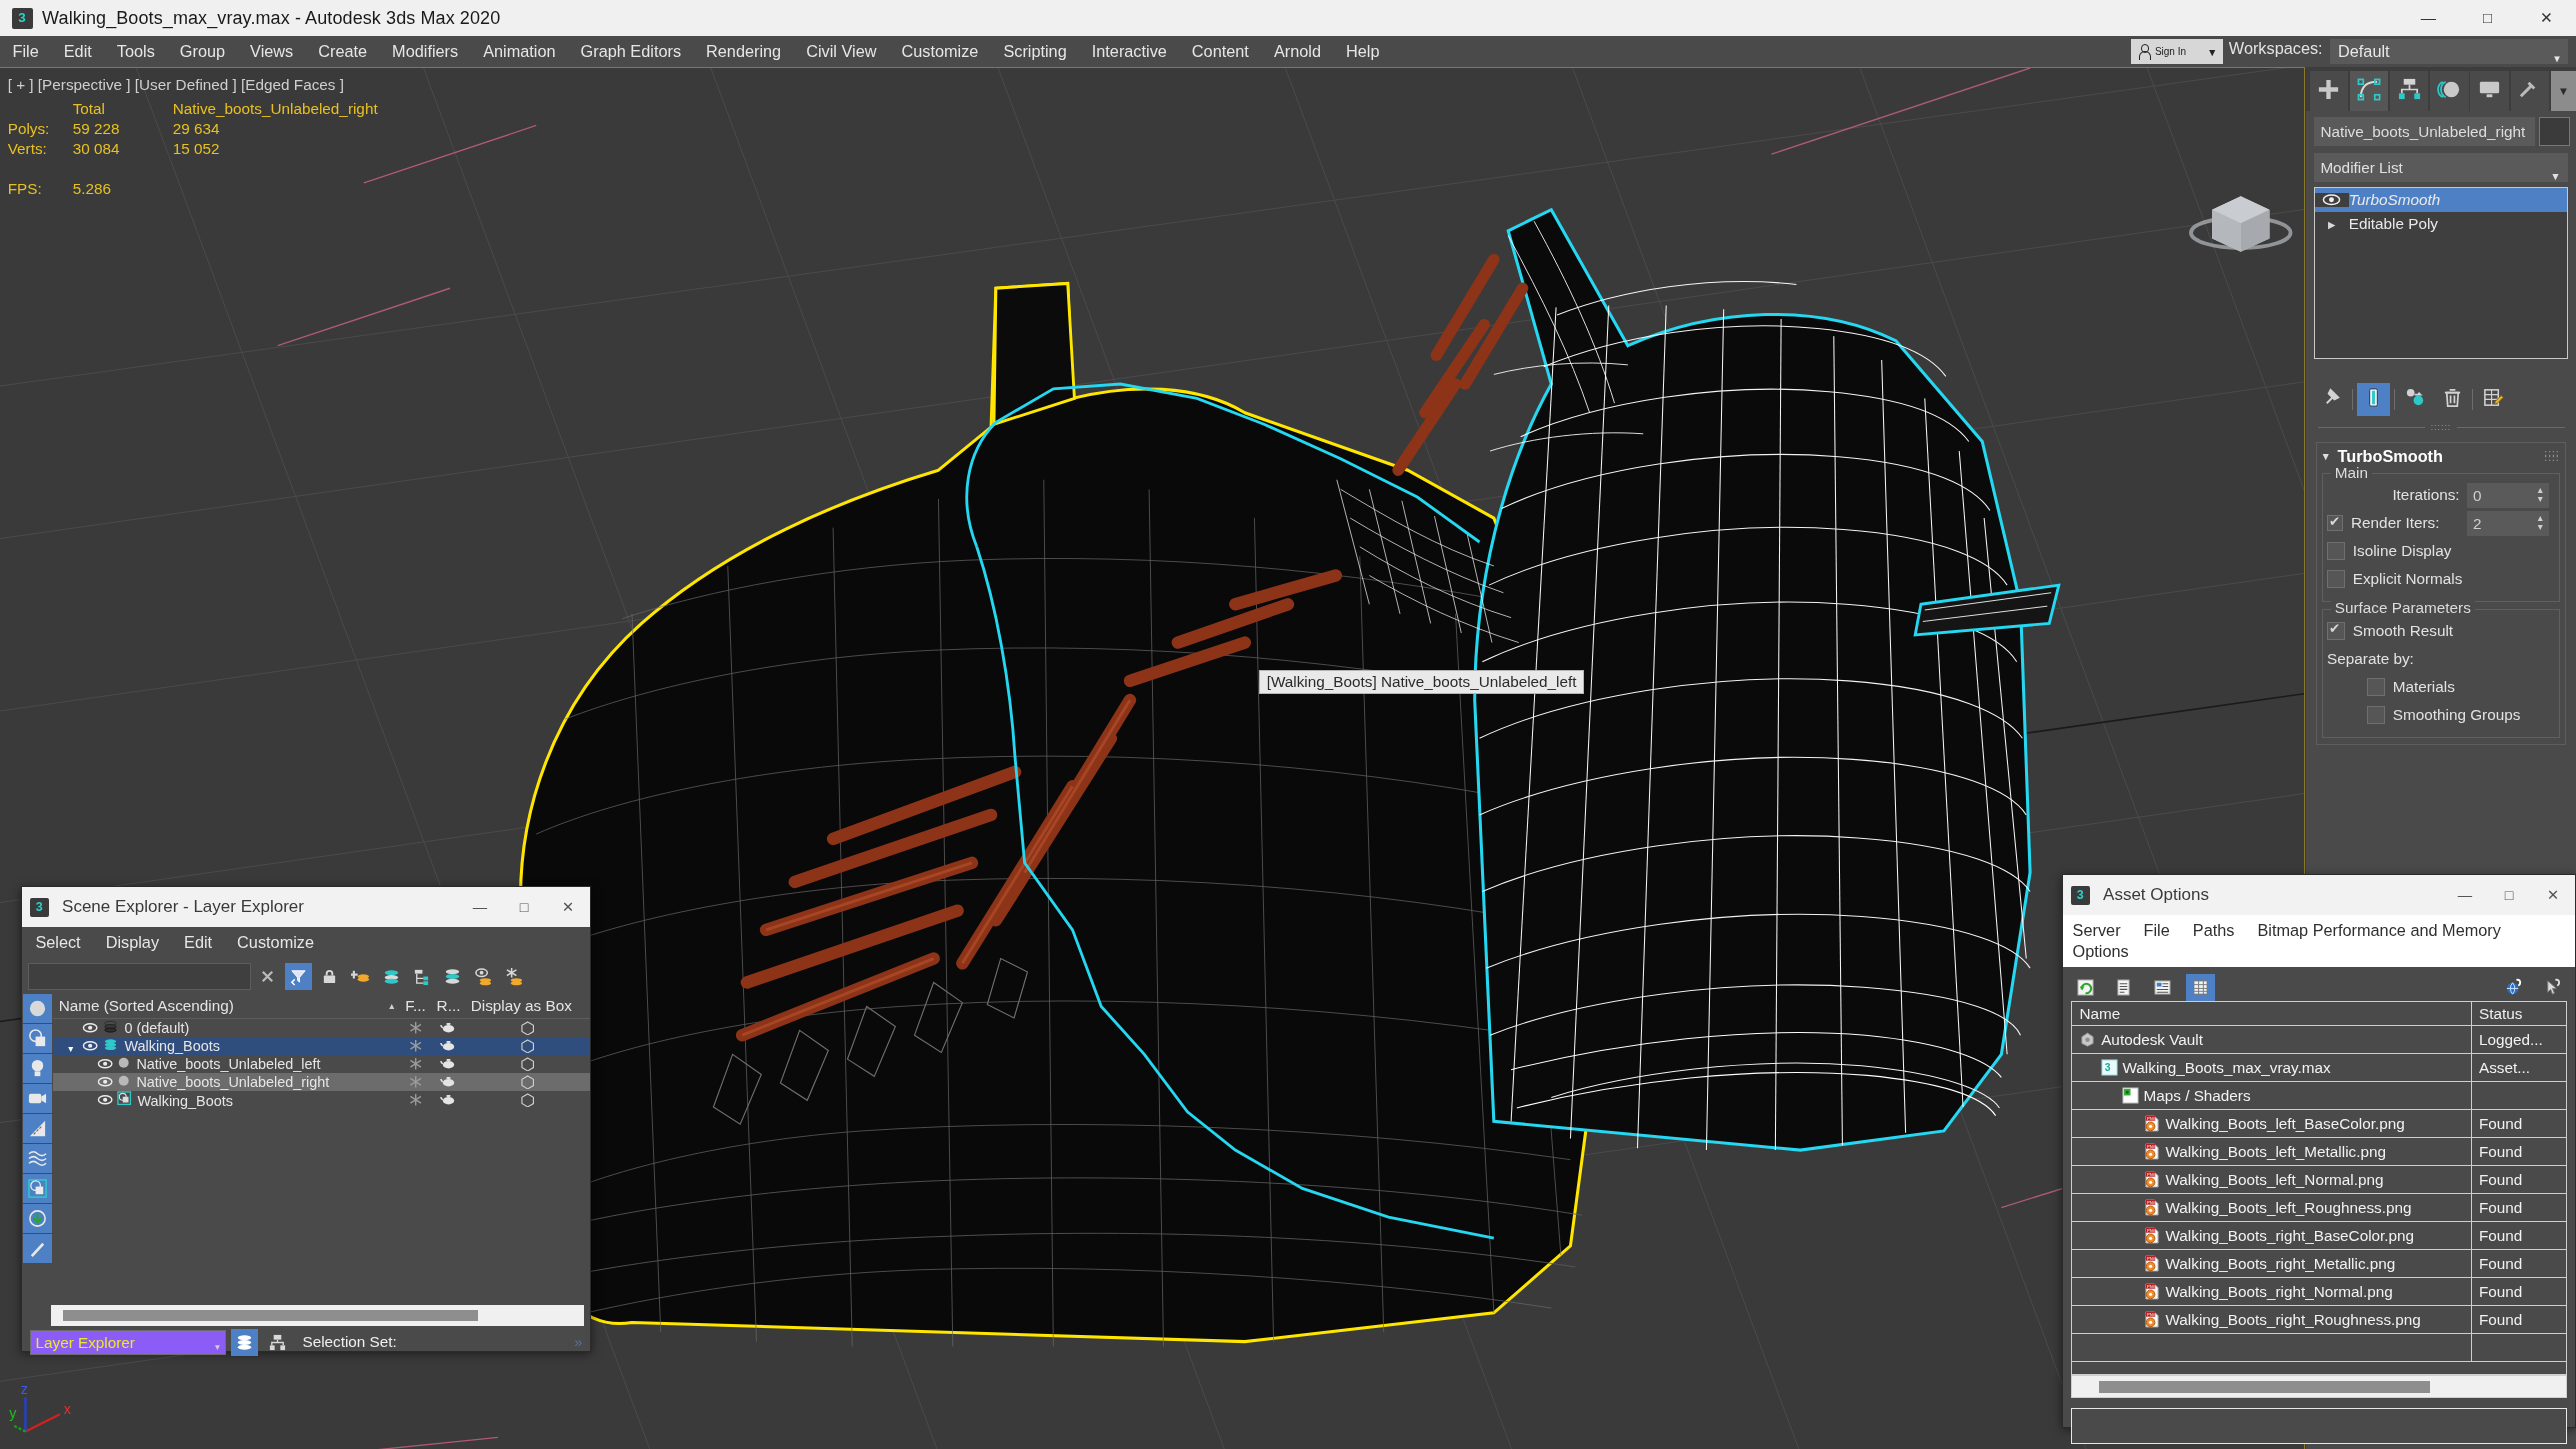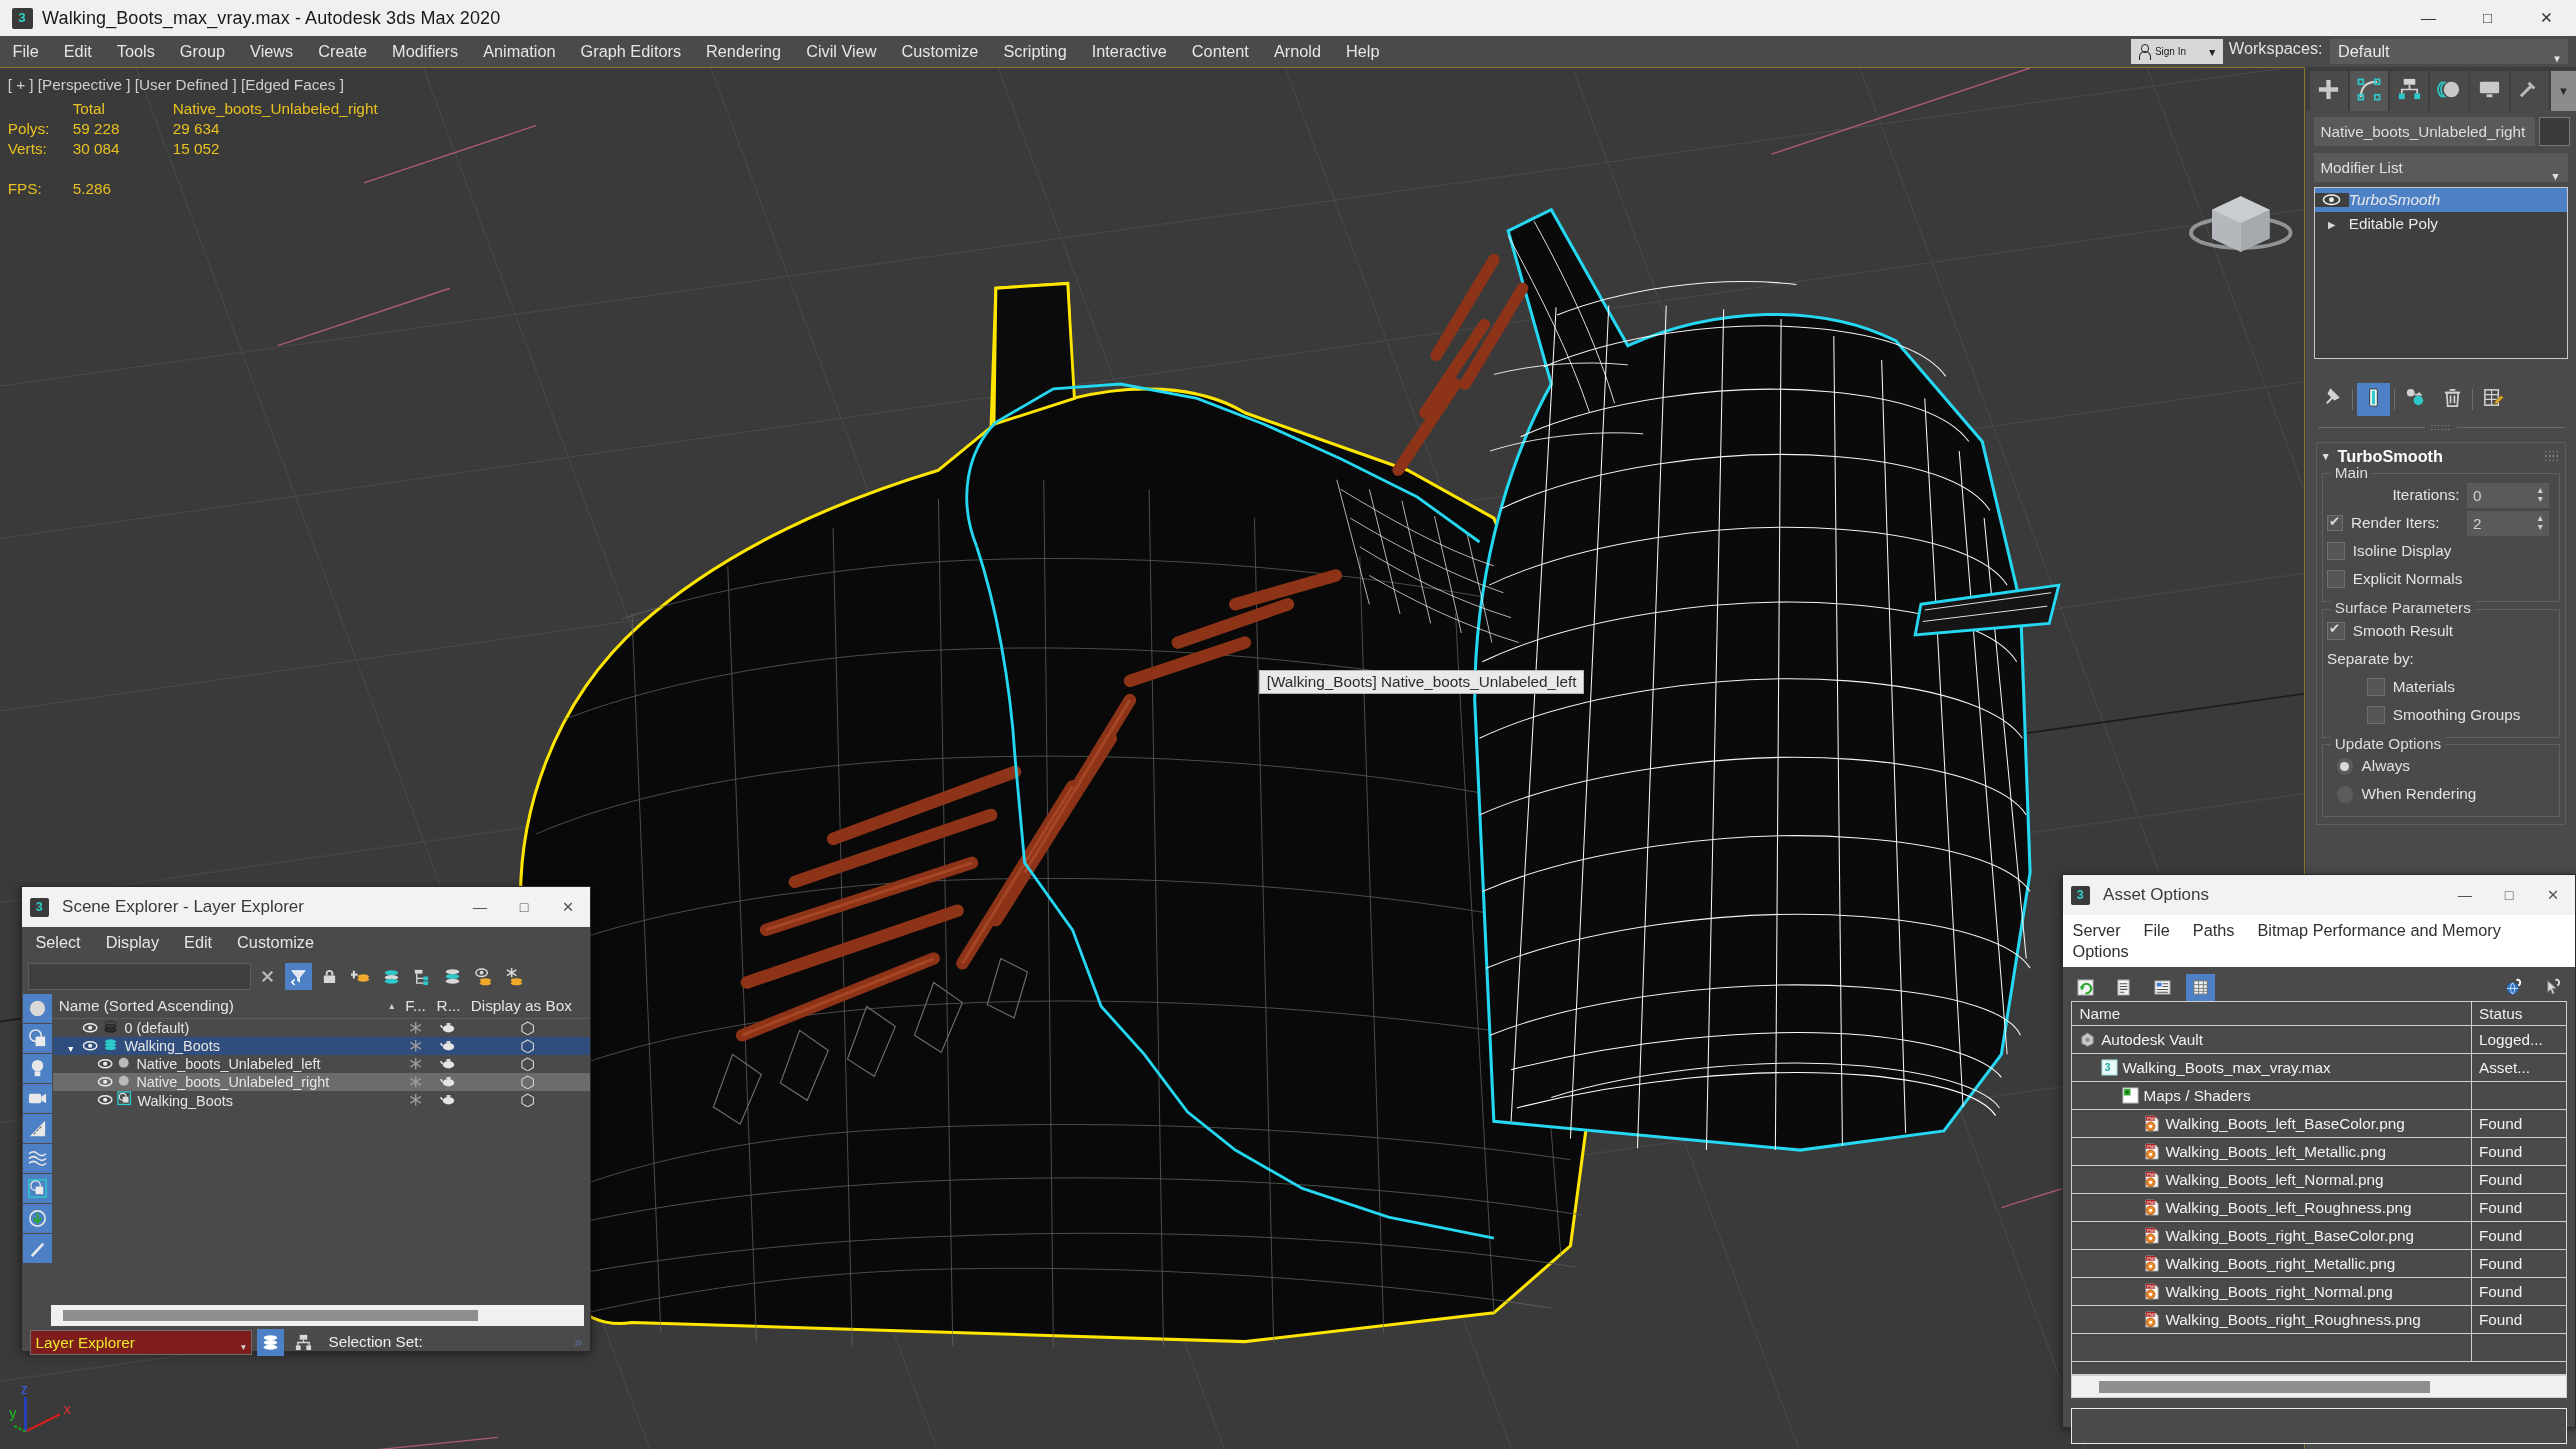--- a/index.html
+++ b/index.html
@@ -158,21 +158,21 @@
   .seRow{display:flex;height:18px;align-items:center;font-size:14.4px;color:#e6e6e6;}
   .seRow.sel{background:#2f4e7e;}
   .seRow.hl{background:#6c6c6c;}
   .seRow .nmc{flex:1;display:flex;align-items:flex-end;overflow:hidden;white-space:nowrap;}
   .seRow .cc{width:33px;display:flex;align-items:center;justify-content:center;}
   .seRow .c4{flex:0 0 125px;display:flex;align-items:center;justify-content:center;}
   .seFootScroll{margin:3.8px 5.7px 0 29px;height:21px;background:#f0f0f0;
     display:flex;align-items:center;}
   .seFootScroll .thumb{height:11.5px;background:#8e8e8e;width:78%;margin-left:11.5px;}
   .seStatus{display:flex;align-items:center;height:33px;padding:0 7.7px;gap:5.7px;}
-  .seStatus .combo{width:222px;height:25px;background:#7f1d1d;border:1px solid #6d6d6d;
+  .seStatus .combo{width:196px;height:25px;background:#8b5cf6;border:1px solid #6d6d6d;
     color:#e9e92c;font-size:15.3px;line-height:23px;padding-left:4.8px;position:relative;}
   .seStatus .combo:after{content:"\25BE";position:absolute;right:4.8px;top:3.8px;
     color:#cfcfcf;font-size:9.6px;}
   .seStatus .sbtn{width:27px;height:27px;display:flex;align-items:center;justify-content:center;}
   .seStatus .sbtn.on{background:#4d80c4;}
   .seStatus .ss{color:#f0f0f0;font-size:15.3px;margin-left:5.7px;}
   .chev{color:#5a6f9a;font-size:14.4px;}
 
   
   .winAT { position:absolute; left:2062px; top:874px; width:514px; height:554px;
@@ -621,31 +621,20 @@
             </div>
             <div class="prow indent2">
               <div class="cbx big"></div>
               <div class="lab">Materials</div>
             </div>
             <div class="prow indent2">
               <div class="cbx big"></div>
               <div class="lab">Smoothing Groups</div>
             </div>
           </div>
-          <div class="group">
-            <div class="groupLbl">Update Options</div>
-            <div class="prow indent1">
-              <div class="rdo on"></div>
-              <div class="lab">Always</div>
-            </div>
-            <div class="prow indent1">
-              <div class="rdo"></div>
-              <div class="lab">When Rendering</div>
-            </div>
-          </div>
         </div>
     </div>
   </div>
 
   <div class="winSE">
     <div class="winTitle">
       <div class="maxlogo" style="margin-left:7.7px;margin-right:7.7px;width:19px;height:19px;font-size:12.5px">3</div>
       <div class="t">Scene Explorer - Layer Explorer</div>
       <div class="btns">
         <div>—</div>

